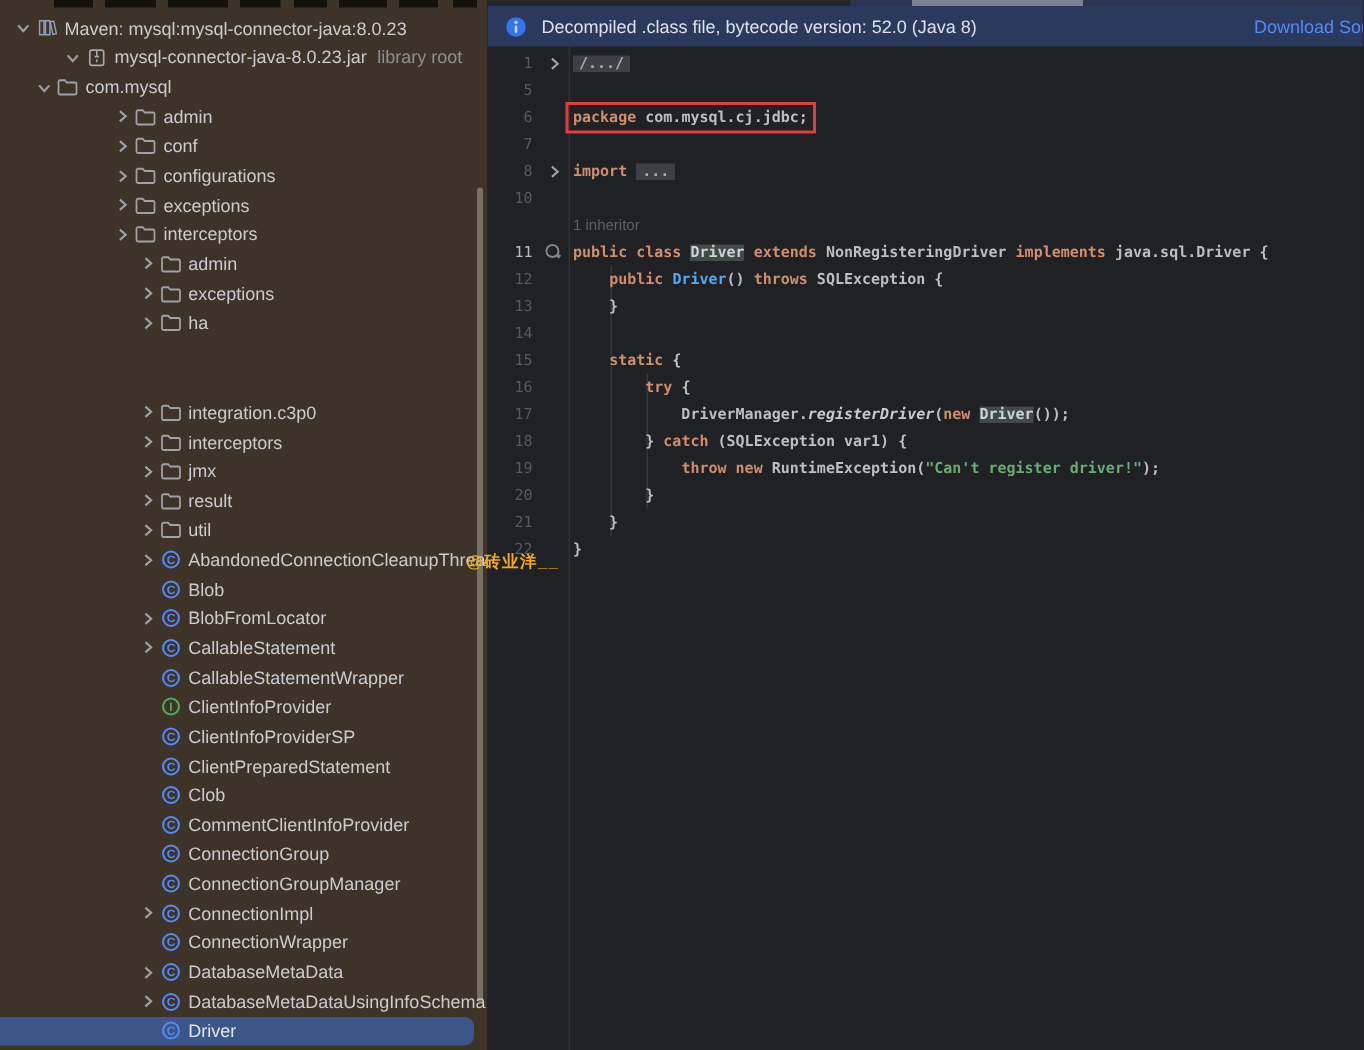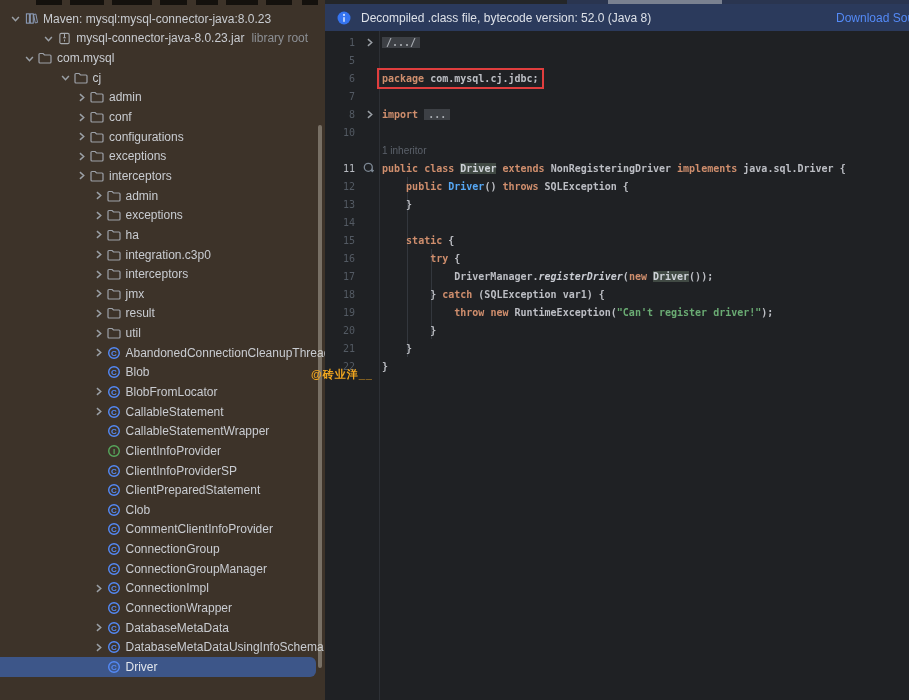--- a/index.html
+++ b/index.html
@@ -114,33 +114,20 @@
               <path d="M2.6 1 L6 4 L2.6 7" stroke="#9ba0a6" fill="none" stroke-width="1.3"></path>
             </svg>
           </span>
           <span class="tree-icon">
             <svg width="14" height="12" viewBox="0 0 14 12">
               <path d="M1 2.6 C1 2 1.4 1.5 2 1.5 H5.1 L6.5 3 H12 C12.6 3 13 3.4 13 4 V10 C13 10.6 12.6 11 12 11 H2 C1.4 11 1 10.6 1 10 Z" fill="none" stroke="#9da1a8" stroke-width="1.2"></path>
             </svg>
           </span>
           <span>com.mysql</span>
         </div>
-        <div class="tree-row" style="padding-left: 57.5px;">
-          <span class="chev open">
-            <svg width="9" height="9" viewBox="0 0 8 8">
-              <path d="M2.6 1 L6 4 L2.6 7" stroke="#9ba0a6" fill="none" stroke-width="1.3"></path>
-            </svg>
-          </span>
-          <span class="tree-icon">
-            <svg width="14" height="12" viewBox="0 0 14 12">
-              <path d="M1 2.6 C1 2 1.4 1.5 2 1.5 H5.1 L6.5 3 H12 C12.6 3 13 3.4 13 4 V10 C13 10.6 12.6 11 12 11 H2 C1.4 11 1 10.6 1 10 Z" fill="none" stroke="#9da1a8" stroke-width="1.2"></path>
-            </svg>
-          </span>
-          <span>cj</span>
-        </div>
         <div class="tree-row" style="padding-left: 74px;">
           <span class="chev">
             <svg width="9" height="9" viewBox="0 0 8 8">
               <path d="M2.6 1 L6 4 L2.6 7" stroke="#9ba0a6" fill="none" stroke-width="1.3"></path>
             </svg>
           </span>
           <span class="tree-icon">
             <svg width="14" height="12" viewBox="0 0 14 12">
               <path d="M1 2.6 C1 2 1.4 1.5 2 1.5 H5.1 L6.5 3 H12 C12.6 3 13 3.4 13 4 V10 C13 10.6 12.6 11 12 11 H2 C1.4 11 1 10.6 1 10 Z" fill="none" stroke="#9da1a8" stroke-width="1.2"></path>
             </svg>
@@ -231,21 +218,21 @@
               <path d="M2.6 1 L6 4 L2.6 7" stroke="#9ba0a6" fill="none" stroke-width="1.3"></path>
             </svg>
           </span>
           <span class="tree-icon">
             <svg width="14" height="12" viewBox="0 0 14 12">
               <path d="M1 2.6 C1 2 1.4 1.5 2 1.5 H5.1 L6.5 3 H12 C12.6 3 13 3.4 13 4 V10 C13 10.6 12.6 11 12 11 H2 C1.4 11 1 10.6 1 10 Z" fill="none" stroke="#9da1a8" stroke-width="1.2"></path>
             </svg>
           </span>
           <span>ha</span>
         </div>
-        <div class="tree-row" style="padding-left: 90.5px;">
+        <div class="tree-row" style="padding-left: 90.5px; margin-top: 40px;">
           <span class="chev">
             <svg width="9" height="9" viewBox="0 0 8 8">
               <path d="M2.6 1 L6 4 L2.6 7" stroke="#9ba0a6" fill="none" stroke-width="1.3"></path>
             </svg>
           </span>
           <span class="tree-icon">
             <svg width="14" height="12" viewBox="0 0 14 12">
               <path d="M1 2.6 C1 2 1.4 1.5 2 1.5 H5.1 L6.5 3 H12 C12.6 3 13 3.4 13 4 V10 C13 10.6 12.6 11 12 11 H2 C1.4 11 1 10.6 1 10 Z" fill="none" stroke="#9da1a8" stroke-width="1.2"></path>
             </svg>
           </span>

